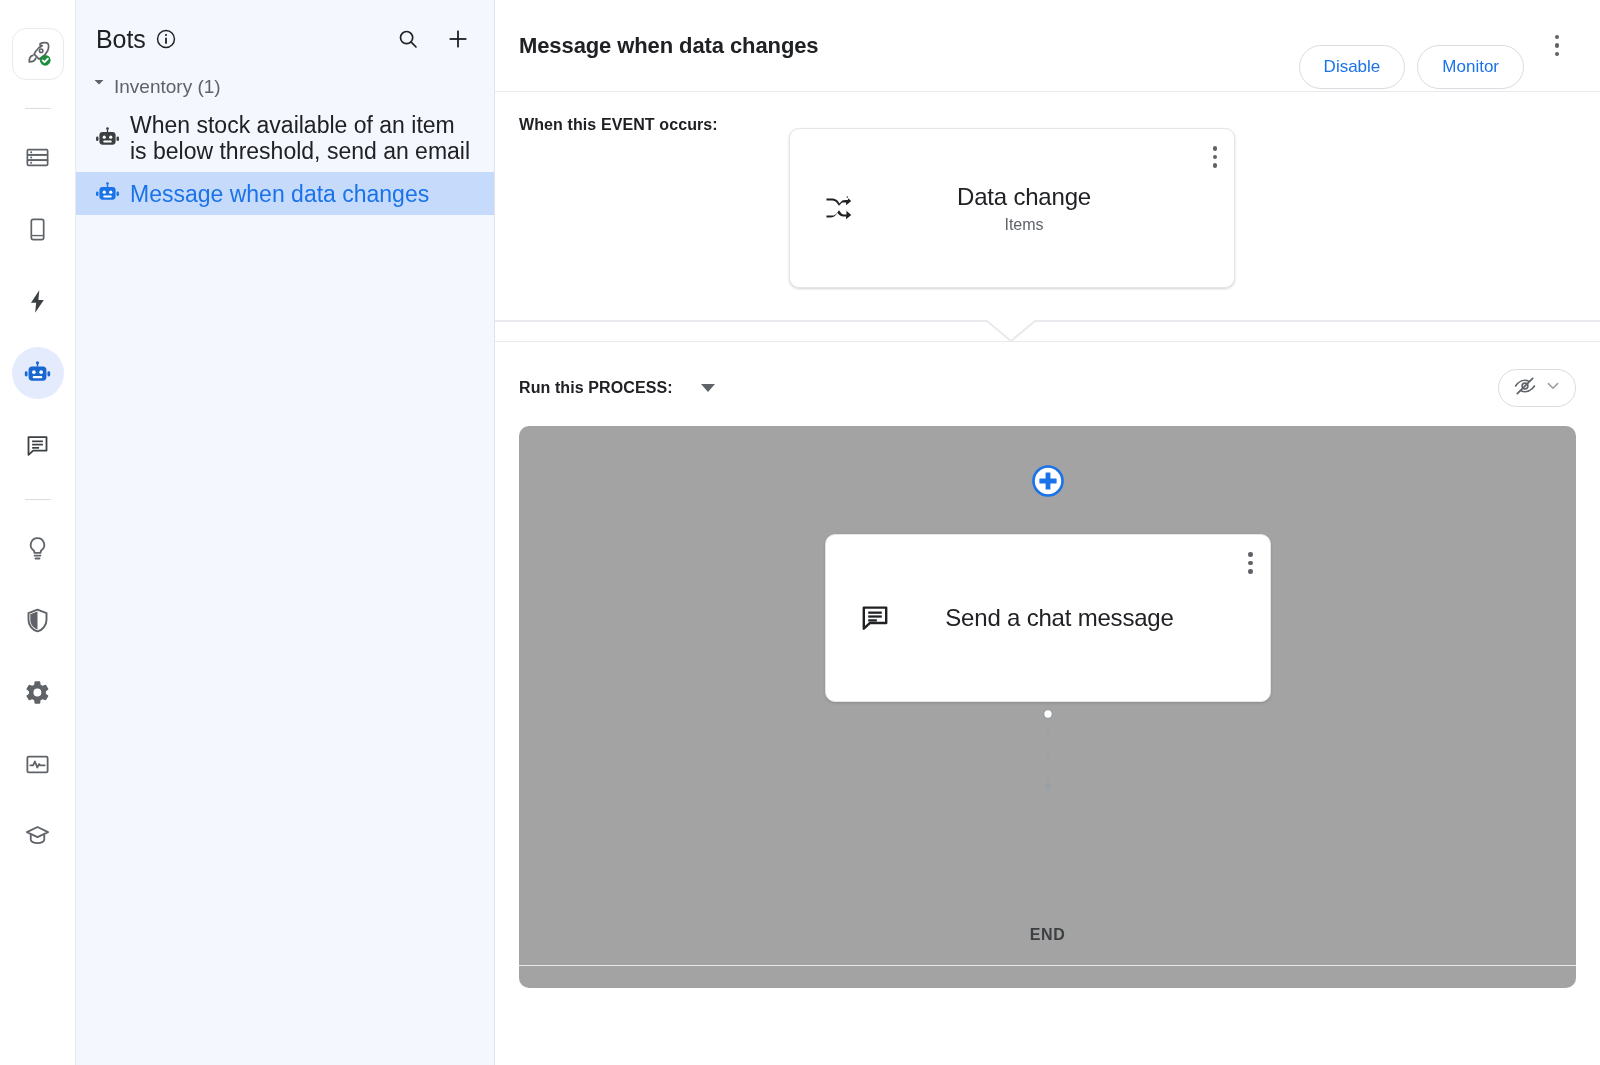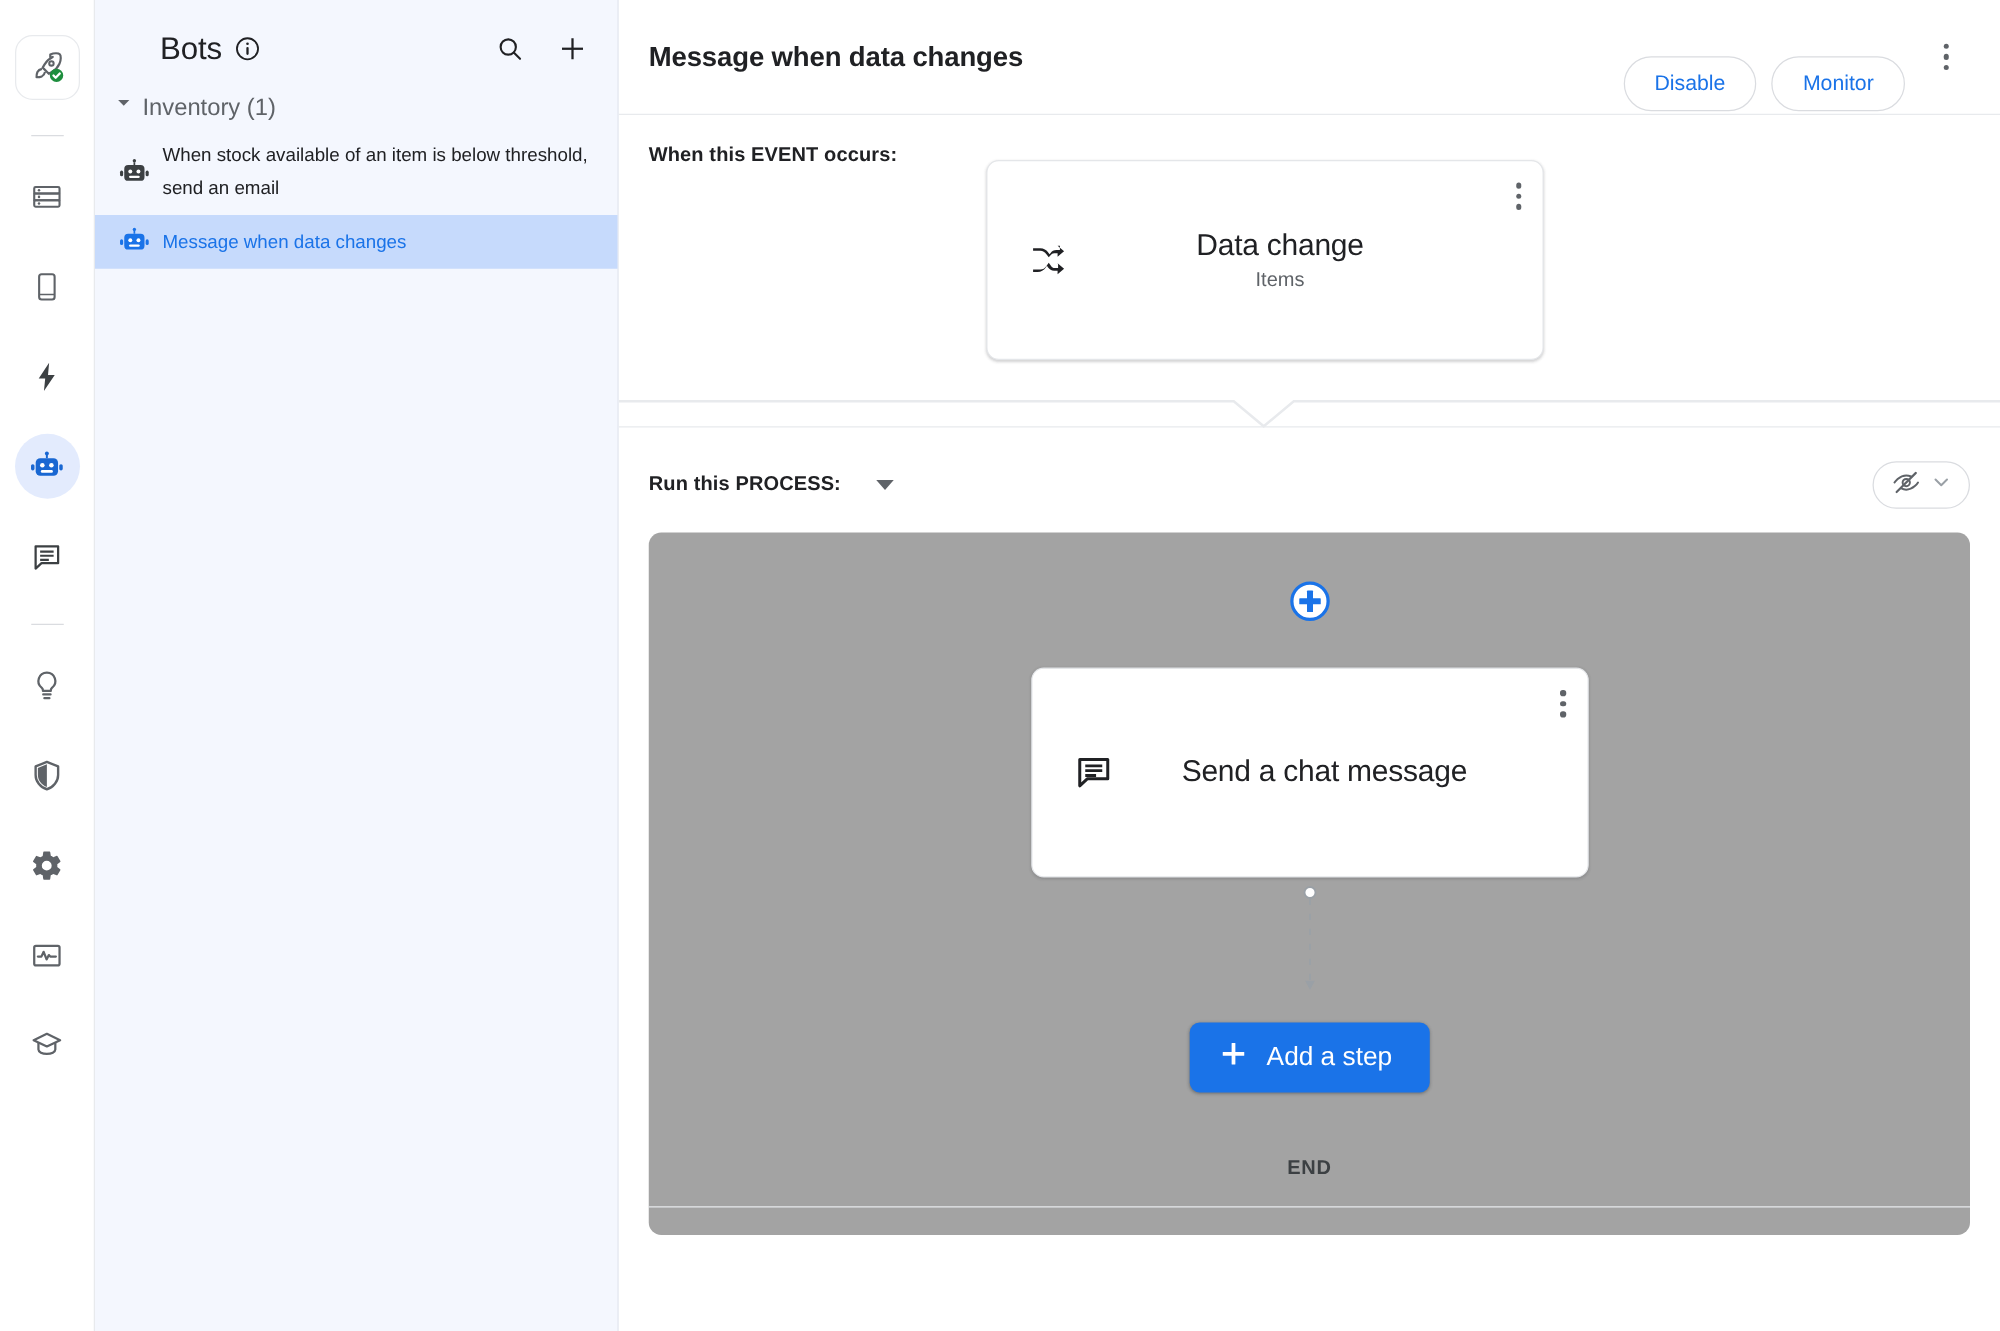--- a/index.html
+++ b/index.html
@@ -71,21 +71,20 @@
     display: flex;
     align-items: center;
     padding: 22px 24px 14px 20px;
     height: 70px;
   }
   .sidebar-title {
     font-size: 25px;
     color: #202124;
     font-weight: 400;
     letter-spacing: -0.1px;
-    margin-left: 32px;
   }
   .info-ico { margin-left: 9px; display: flex; align-items: center; cursor: pointer; }
   .sidebar-head-actions {
     margin-left: auto;
     display: flex;
     align-items: center;
     gap: 26px;
   }
   .head-ico { cursor: pointer; display: flex; }
 
@@ -109,21 +108,21 @@
     padding: 8px 22px 8px 14px;
     cursor: pointer;
     min-height: 40px;
   }
   .bot-row .bot-ico {
     width: 34px; flex: 0 0 34px;
     display: flex; align-items: center; justify-content: center;
     margin-right: 6px;
   }
   .bot-row .bot-label {
-    font-size: 15px;
+    font-size: 23px;
     line-height: 26px;
     color: #202124;
   }
   .bot-row.selected { background: #c6dafc; }
   .bot-row.selected .bot-label { color: #1a73e8; }
 
   
   .main {
     flex: 1 1 auto;
     height: 100%;
@@ -643,29 +642,20 @@
               </div>
             </div>
           </div>
 
           <svg class="connector" width="20" height="90" viewBox="0 0 20 90">
             <circle cx="10" cy="6" r="4.4" fill="#fff" stroke="#9aa0a6" stroke-width="1.5"></circle>
             <line x1="10" y1="11" x2="10" y2="78" stroke="#9aa0a6" stroke-width="1.4" stroke-dasharray="5 7"></line>
             <path d="M6.2 76.5L10 84l3.8-7.5z" fill="#9aa0a6"></path>
           </svg>
 
-          <button class="add-step-btn">
-            <span>
-              <svg width="22" height="22" viewBox="0 0 22 22">
-                <rect x="9.5" y="2.4" width="3" height="17.2" rx="0.4" fill="#fff"></rect>
-                <rect x="2.4" y="9.5" width="17.2" height="3" rx="0.4" fill="#fff"></rect>
-              </svg>
-            </span>
-            <span>Add a step</span>
-          </button>
 
           <div class="end-label">END</div>
         </div>
 
         <div class="bottom-rule"></div>
       </div>
 
     </div>
   </section>
 </div>

